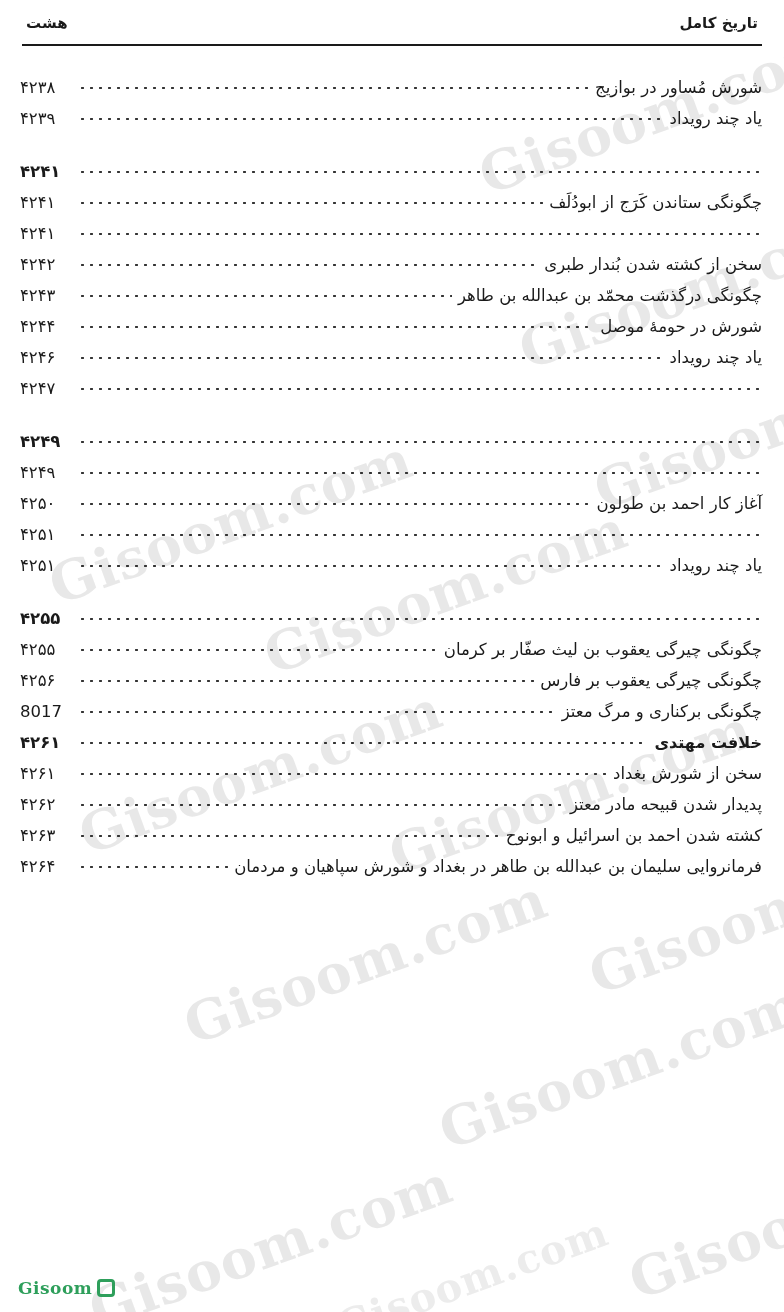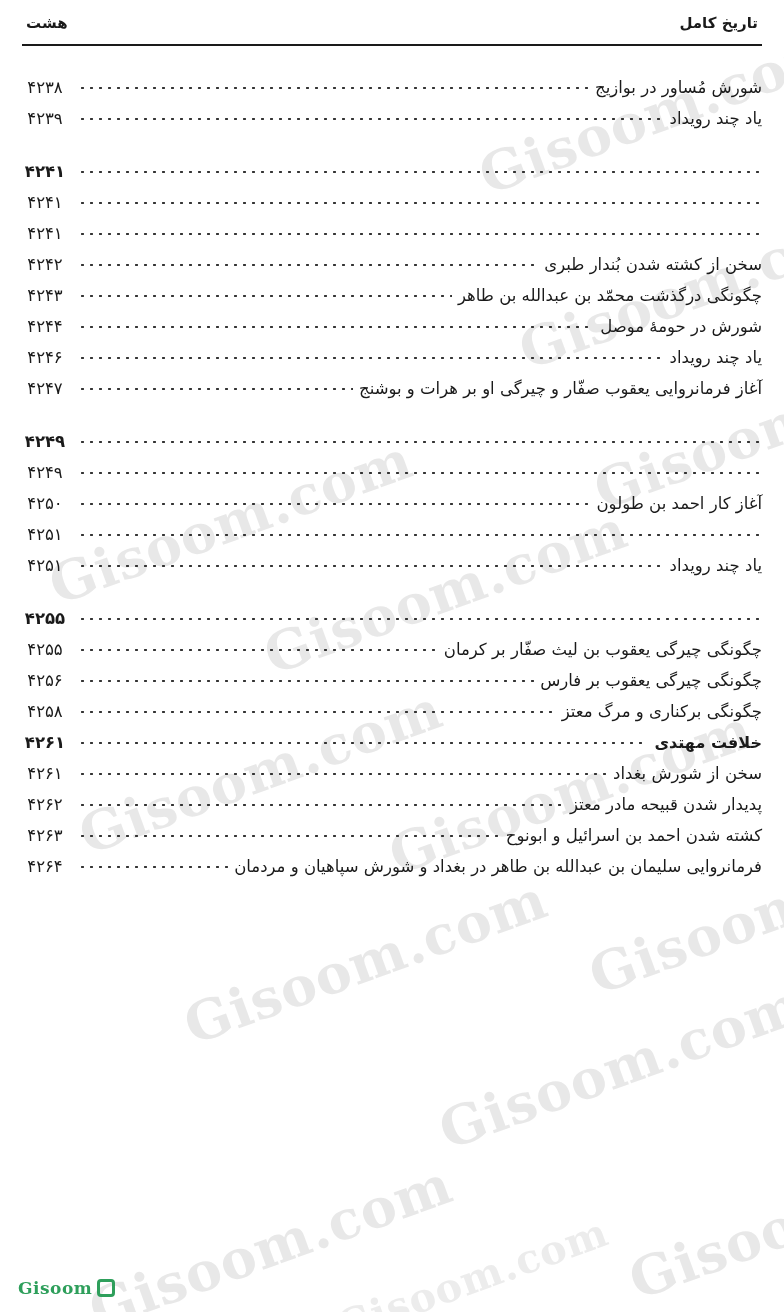--- a/index.html
+++ b/index.html
@@ -94,21 +94,21 @@
     background-image: radial-gradient(circle, #333 1.1px, rgba(0,0,0,0) 1.3px);
     background-size: 9px 14px;
     background-position: 0 6px;
     background-repeat: repeat-x;
   }
   .entry-page {
     flex: 0 0 auto;
     padding-right: 8px;
     font-size: 16.5px;
     min-width: 50px;
-    text-align: center;
+    text-align: left;
     direction: ltr;
     unicode-bidi: bidi-override;
   }
   .toc-entry.group-title .entry-page {
     font-weight: bold;
   }
 
   
   .watermark-layer {
     position: absolute;
@@ -190,20 +190,21 @@
         <span class="entry-title">یاد چند رویداد</span>
         <span class="entry-dots"></span>
         <span class="entry-page">۴۲۳۹</span>
       </div>
       <div class="toc-entry spacer"></div>
       <div class="toc-entry group-title">
         <span class="entry-dots"></span>
         <span class="entry-page">۴۲۴۱</span>
       </div>
       <div class="toc-entry">
+        <span class="entry-title">چگونگی ستاندن کَرَج از ابودُلَف</span>
         <span class="entry-dots"></span>
         <span class="entry-page">۴۲۴۱</span>
       </div>
       <div class="toc-entry">
         <span class="entry-dots"></span>
         <span class="entry-page">۴۲۴۱</span>
       </div>
       <div class="toc-entry">
         <span class="entry-title">سخن از کشته شدن بُندار طبری</span>
         <span class="entry-dots"></span>
@@ -218,21 +219,20 @@
         <span class="entry-title">شورش در حومهٔ موصل</span>
         <span class="entry-dots"></span>
         <span class="entry-page">۴۲۴۴</span>
       </div>
       <div class="toc-entry">
         <span class="entry-title">یاد چند رویداد</span>
         <span class="entry-dots"></span>
         <span class="entry-page">۴۲۴۶</span>
       </div>
       <div class="toc-entry">
-        <span class="entry-title">آغاز فرمانروایی یعقوب صفّار و چیرگی او بر هرات و بوشنج</span>
         <span class="entry-dots"></span>
         <span class="entry-page">۴۲۴۷</span>
       </div>
       <div class="toc-entry spacer"></div>
       <div class="toc-entry group-title">
         <span class="entry-dots"></span>
         <span class="entry-page">۴۲۴۹</span>
       </div>
       <div class="toc-entry">
         <span class="entry-dots"></span>
@@ -263,21 +263,21 @@
         <span class="entry-page">۴۲۵۵</span>
       </div>
       <div class="toc-entry">
         <span class="entry-title">چگونگی چیرگی یعقوب بر فارس</span>
         <span class="entry-dots"></span>
         <span class="entry-page">۴۲۵۶</span>
       </div>
       <div class="toc-entry">
         <span class="entry-title">چگونگی برکناری و مرگ معتز</span>
         <span class="entry-dots"></span>
-        <span class="entry-page">۴۲۵۸</span>
+        <span class="entry-page">8017</span>
       </div>
       <div class="toc-entry group-title">
         <span class="entry-title">خلافت مهتدی</span>
         <span class="entry-dots"></span>
         <span class="entry-page">۴۲۶۱</span>
       </div>
       <div class="toc-entry">
         <span class="entry-title">سخن از شورش بغداد</span>
         <span class="entry-dots"></span>
         <span class="entry-page">۴۲۶۱</span>

